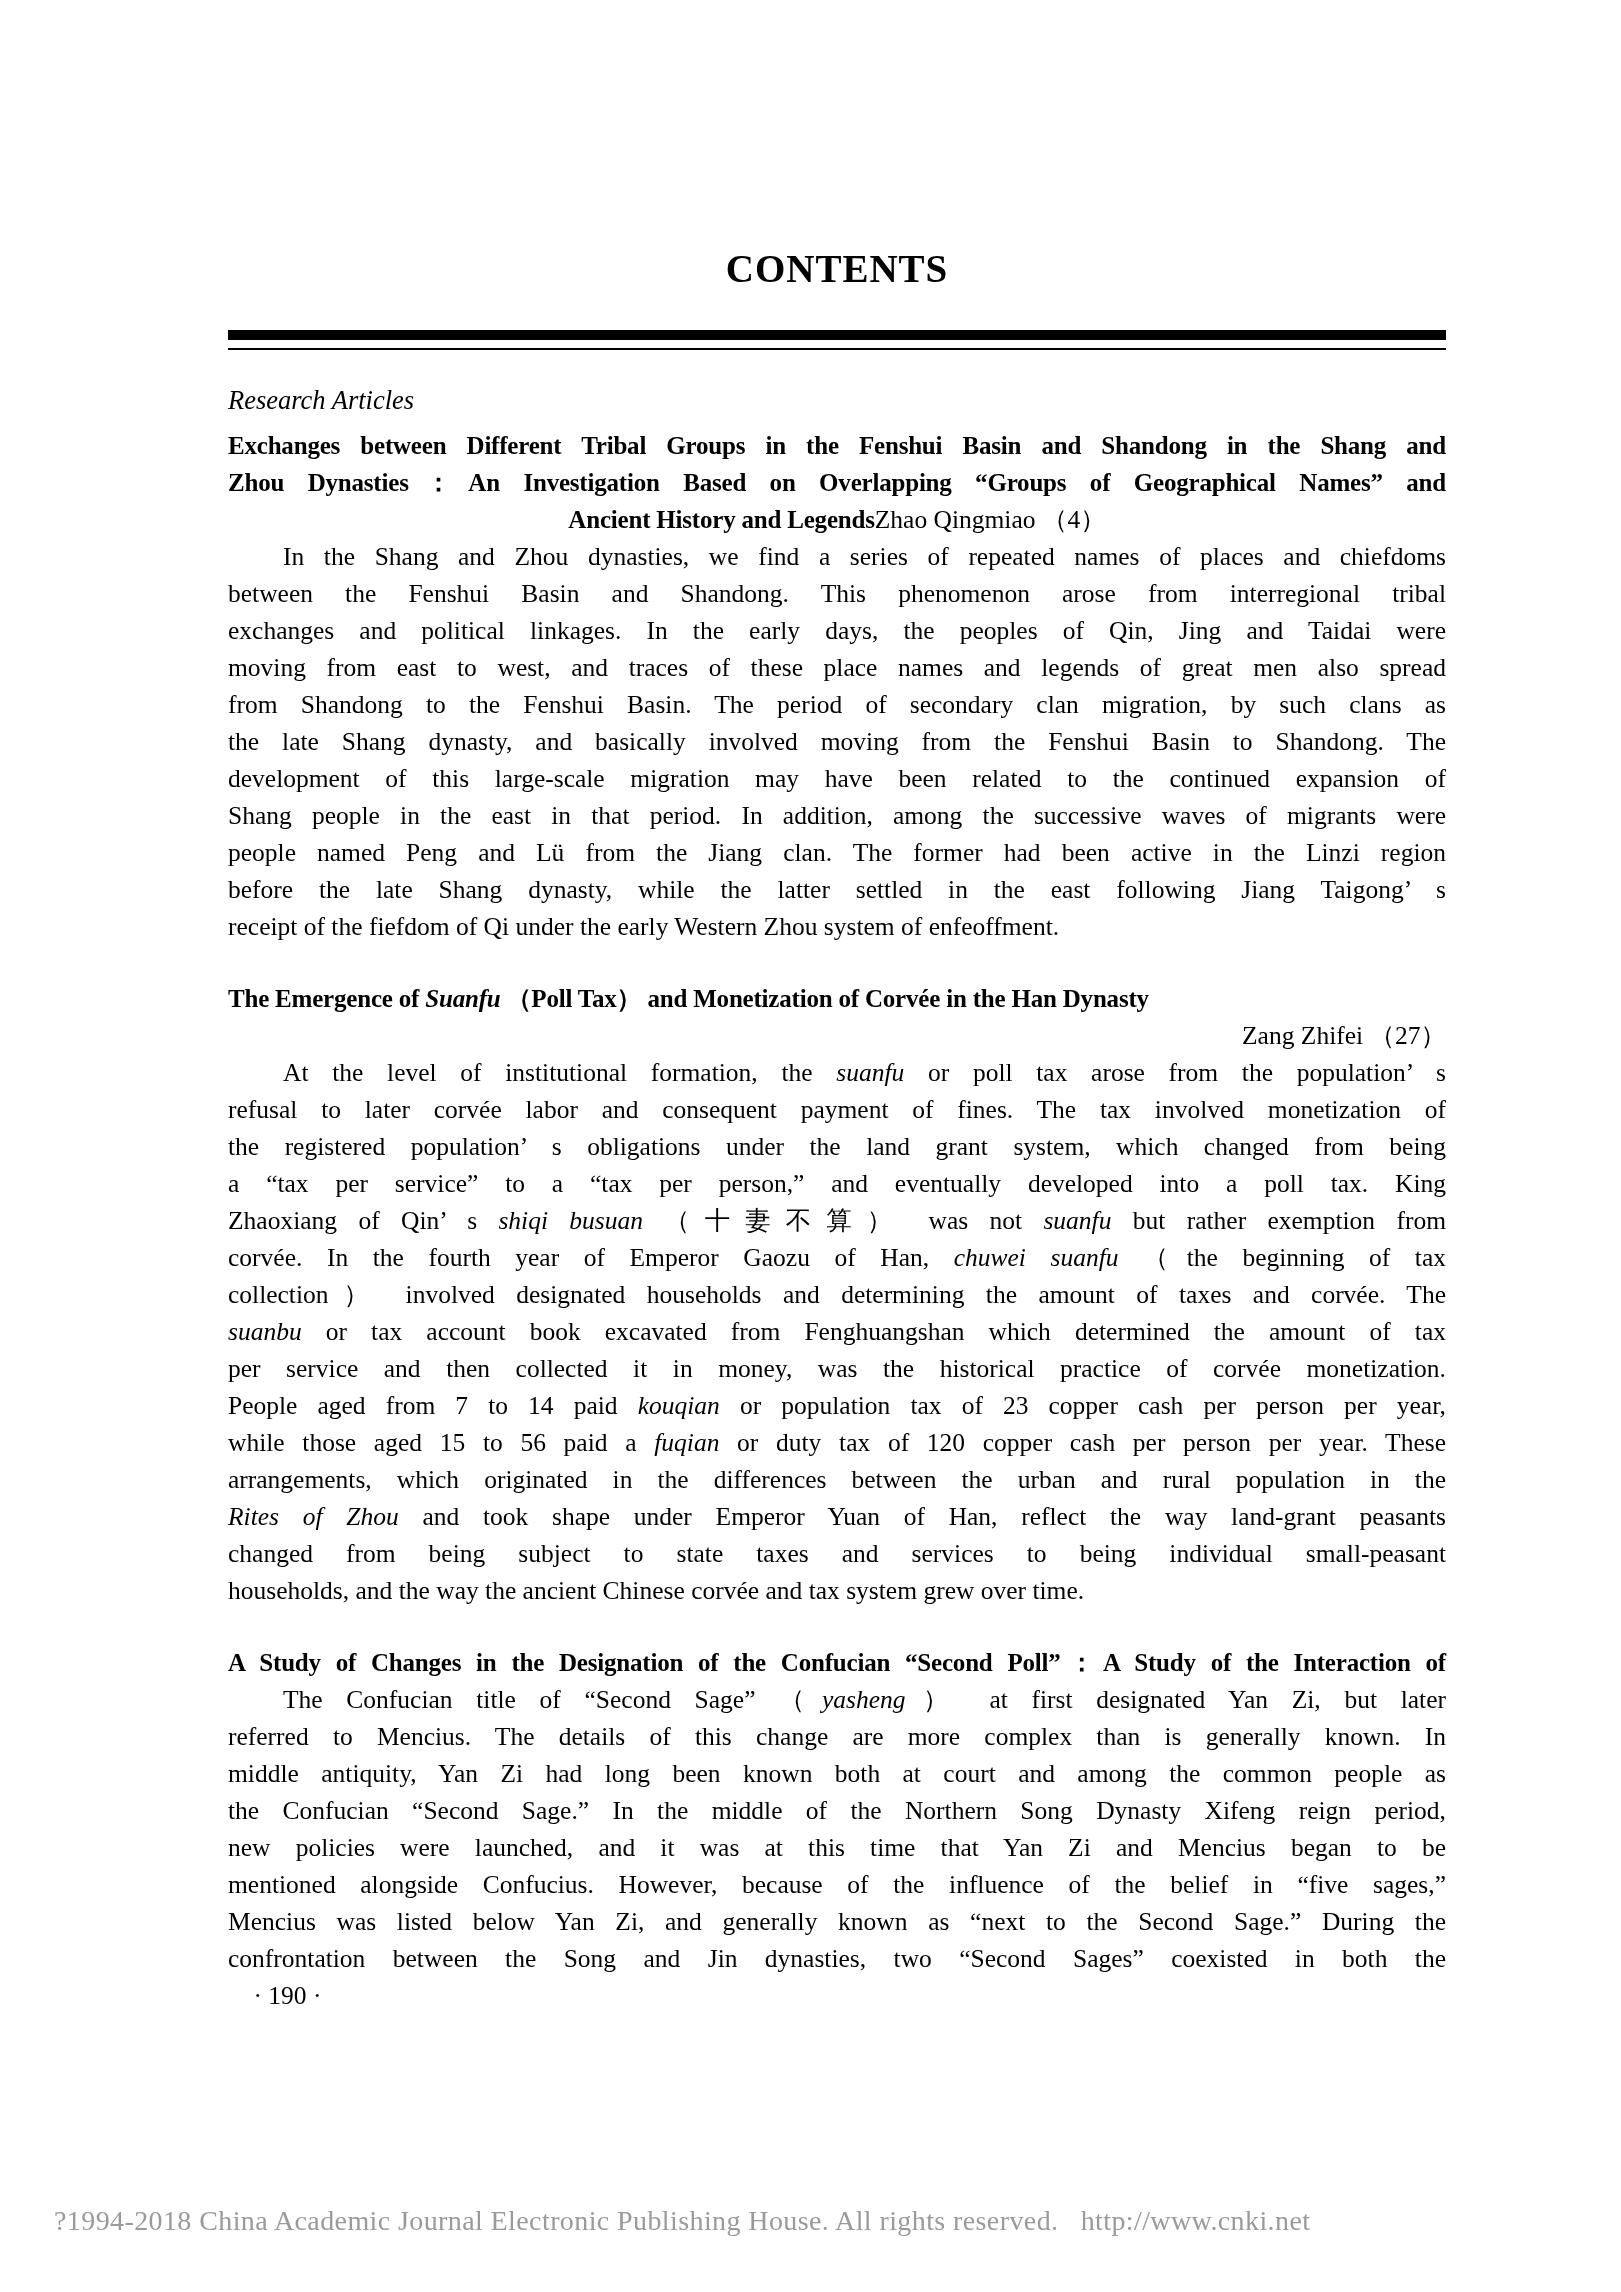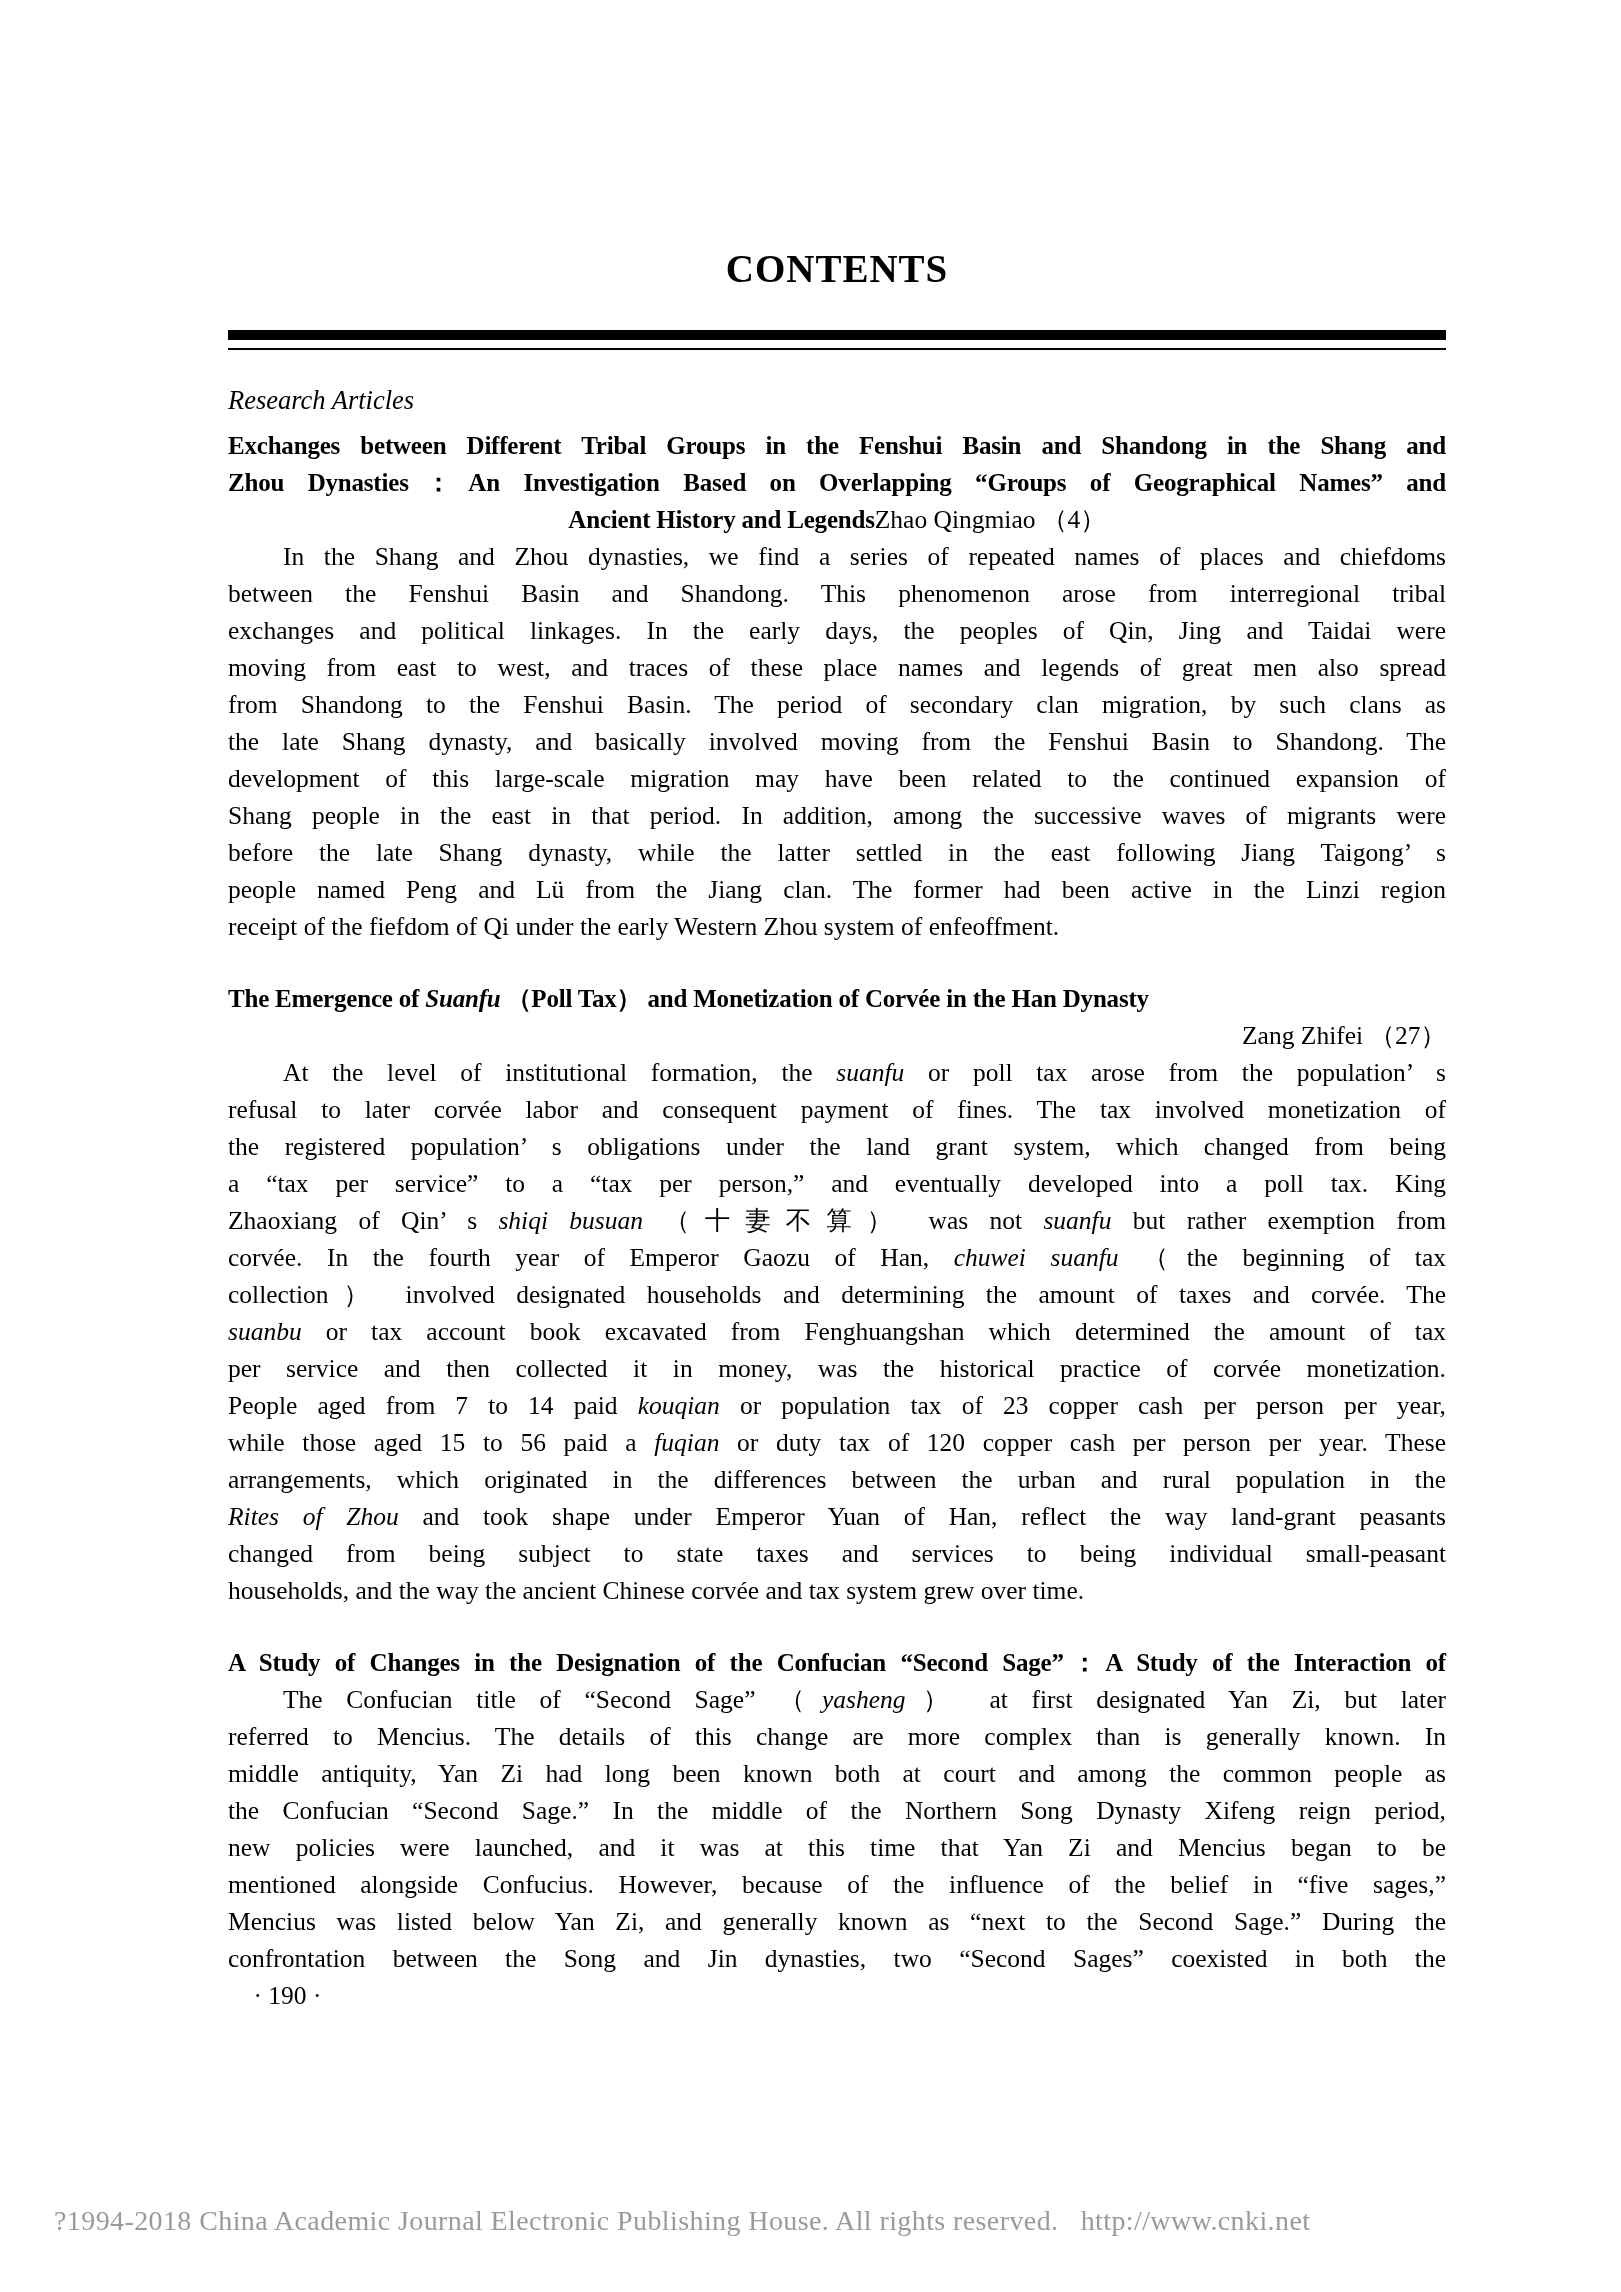--- a/index.html
+++ b/index.html
@@ -75,22 +75,22 @@
             <span class="author">Zhao Qingmiao （4）</span>
           </div>
           <div class="line body-line indent jline">In the Shang and Zhou dynasties, we find a series of repeated names of places and chiefdoms</div>
           <div class="line body-line jline">between the Fenshui Basin and Shandong. This phenomenon arose from interregional tribal</div>
           <div class="line body-line jline">exchanges and political linkages. In the early days, the peoples of Qin, Jing and Taidai were</div>
           <div class="line body-line jline">moving from east to west, and traces of these place names and legends of great men also spread</div>
           <div class="line body-line jline">from Shandong to the Fenshui Basin. The period of secondary clan migration, by such clans as</div>
           <div class="line body-line jline">the late Shang dynasty, and basically involved moving from the Fenshui Basin to Shandong. The</div>
           <div class="line body-line jline">development of this large-scale migration may have been related to the continued expansion of</div>
           <div class="line body-line jline">Shang people in the east in that period. In addition, among the successive waves of migrants were</div>
+          <div class="line body-line jline">people named Peng and Lü from the Jiang clan. The former had been active in the Linzi region</div>
           <div class="line body-line jline">before the late Shang dynasty, while the latter settled in the east following Jiang Taigong’ s</div>
-          <div class="line body-line jline">people named Peng and Lü from the Jiang clan. The former had been active in the Linzi region</div>
           <div class="line body-line">receipt of the fiefdom of Qi under the early Western Zhou system of enfeoffment.</div>
         </section>
         <section class="article">
           <div class="line title-line">The Emergence of <i>Suanfu</i> （Poll Tax） and Monetization of Corvée in the Han Dynasty</div>
           <div class="line author-line"><span class="author">Zang Zhifei （27）</span></div>
           <div class="line body-line indent jline">At the level of institutional formation, the <i>suanfu</i> or poll tax arose from the population’ s</div>
           <div class="line body-line jline">refusal to later corvée labor and consequent payment of fines. The tax involved monetization of</div>
           <div class="line body-line jline">the registered population’ s obligations under the land grant system, which changed from being</div>
           <div class="line body-line jline">a “tax per service” to a “tax per person,” and eventually developed into a poll tax. King</div>
           <div class="line body-line jline">Zhaoxiang of Qin’ s <i>shiqi busuan</i> （十妻不算） was not <i>suanfu</i> but rather exemption from</div>
@@ -99,21 +99,21 @@
           <div class="line body-line jline"><i>suanbu</i> or tax account book excavated from Fenghuangshan which determined the amount of tax</div>
           <div class="line body-line jline">per service and then collected it in money, was the historical practice of corvée monetization.</div>
           <div class="line body-line jline">People aged from 7 to 14 paid <i>kouqian</i> or population tax of 23 copper cash per person per year,</div>
           <div class="line body-line jline">while those aged 15 to 56 paid a <i>fuqian</i> or duty tax of 120 copper cash per person per year. These</div>
           <div class="line body-line jline">arrangements, which originated in the differences between the urban and rural population in the</div>
           <div class="line body-line jline"><i>Rites of Zhou</i> and took shape under Emperor Yuan of Han, reflect the way land-grant peasants</div>
           <div class="line body-line jline">changed from being subject to state taxes and services to being individual small-peasant</div>
           <div class="line body-line">households, and the way the ancient Chinese corvée and tax system grew over time.</div>
         </section>
         <section class="article">
-          <div class="line title-line jline">A Study of Changes in the Designation of the Confucian “Second Sage”：A Study of the Interaction of</div>
+          <div class="line title-line jline">A Study of Changes in the Designation of the Confucian “Second Poll”：A Study of the Interaction of</div>
           <div class="line body-line indent jline">The Confucian title of “Second Sage” （<i>yasheng</i>） at first designated Yan Zi, but later</div>
           <div class="line body-line jline">referred to Mencius. The details of this change are more complex than is generally known. In</div>
           <div class="line body-line jline">middle antiquity, Yan Zi had long been known both at court and among the common people as</div>
           <div class="line body-line jline">the Confucian “Second Sage.” In the middle of the Northern Song Dynasty Xifeng reign period,</div>
           <div class="line body-line jline">new policies were launched, and it was at this time that Yan Zi and Mencius began to be</div>
           <div class="line body-line jline">mentioned alongside Confucius. However, because of the influence of the belief in “five sages,”</div>
           <div class="line body-line jline">Mencius was listed below Yan Zi, and generally known as “next to the Second Sage.” During the</div>
           <div class="line body-line jline">confrontation between the Song and Jin dynasties, two “Second Sages” coexisted in both the</div>
         </section>
       </div>

